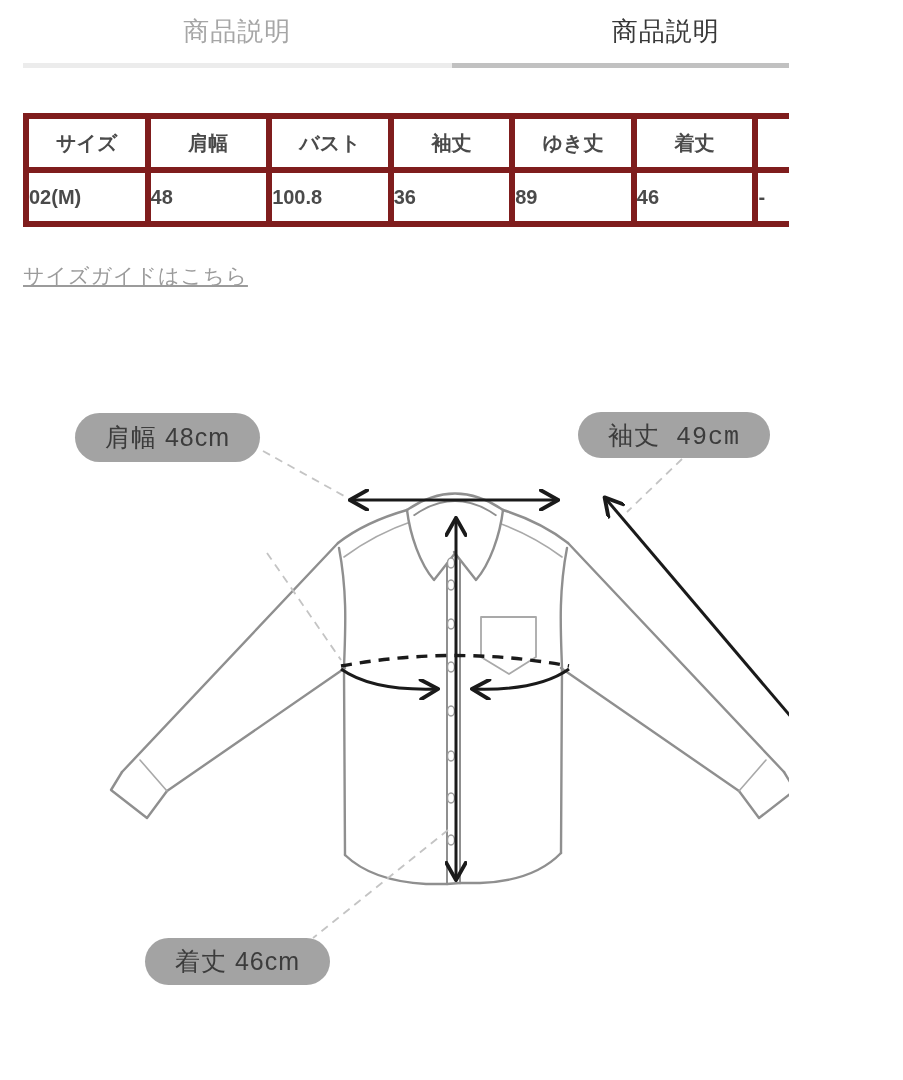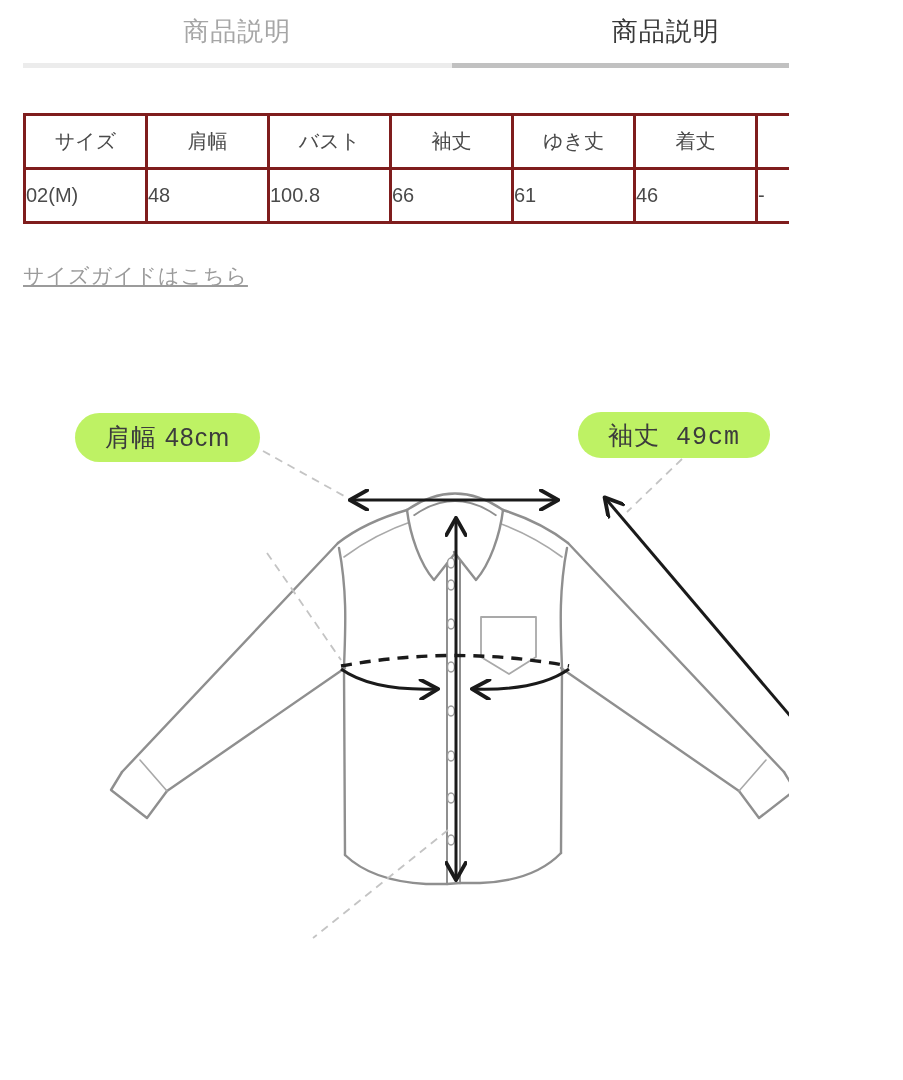--- a/index.html
+++ b/index.html
@@ -23,35 +23,35 @@
   .tab-underline.inactive { left:0; width:50%; background:#ececec; }
   .tab-underline.active   { right:0; width:50%; background:#c1c1c1; }
 
   
   table.size-table {
     position:absolute; left:23px; top:113px; width:857px;
     border-collapse:collapse; table-layout:fixed;
     font-size:20px; color:#4a4a4a;
   }
   .size-table th, .size-table td {
-    border:3px solid #7f1d1d; height:54px;
-    vertical-align:middle; font-weight:400;
+    border:6px solid #7f1d1d; height:54px;
+    vertical-align:middle; font-weight:700;
   }
 
   
   .link-row { position:absolute; left:23px; top:262px; width:857px; }
   .size-guide-link {
     font-size:21px; color:#9b9b9b; text-decoration:underline;
     letter-spacing:1px; cursor:pointer;
   }
 
   
   .diagram-svg { position:absolute; left:0; top:380px; }
   .pill {
-    position:absolute; background:#bef264; color:#3c3c3c;
+    position:absolute; background:#a3a3a3; color:#3c3c3c;
     border-radius:26px; font-size:25px; letter-spacing:1px;
     display:flex; align-items:center; justify-content:center;
     padding:0 30px; white-space:nowrap;
   }
   .pill-shoulder { left:75px;  top:413px; height:49px; }
   .pill-bust     { left:22px;  top:505px; height:48px; }
   .pill-sleeve   { left:578px; top:412px; height:46px;font-family:Liberation Mono, monospace; }
   .pill-length   { left:145px; top:938px; height:47px; }
 
   
@@ -90,22 +90,22 @@
         <th>ゆき丈</th>
         <th>着丈</th>
         <th>身丈</th>
       </tr>
     </thead>
     <tbody>
       <tr>
         <td>02(M)</td>
         <td>48</td>
         <td>100.8</td>
-        <td>66</td>
-        <td>61</td>
+        <td>36</td>
+        <td>89</td>
         <td>46</td>
         <td>-</td>
       </tr>
     </tbody>
   </table>
 
   <div class="link-row">
     <a class="size-guide-link">サイズガイドはこちら</a>
   </div>
 
@@ -177,18 +177,19 @@
     <g fill="none" stroke="#c4c4c4" stroke-width="1.8" stroke-dasharray="8 6">
       <path d="M 263,451 L 346,497"></path>
       <path d="M 267,553 L 341,660"></path>
       <path d="M 682,459 L 627,512"></path>
       <path d="M 448,830 L 313,938"></path>
     </g>
   </svg>
 
   <div class="pill pill-shoulder">肩幅 48cm</div>
   <div class="pill pill-sleeve">袖丈 49cm</div>
+  <div class="pill pill-length">着丈 46cm</div>
 
 
   <div class="scrollbar-thumb"></div>
   <div class="screen-edge-bar"></div>
 
 </div>
 
 </body></html>

